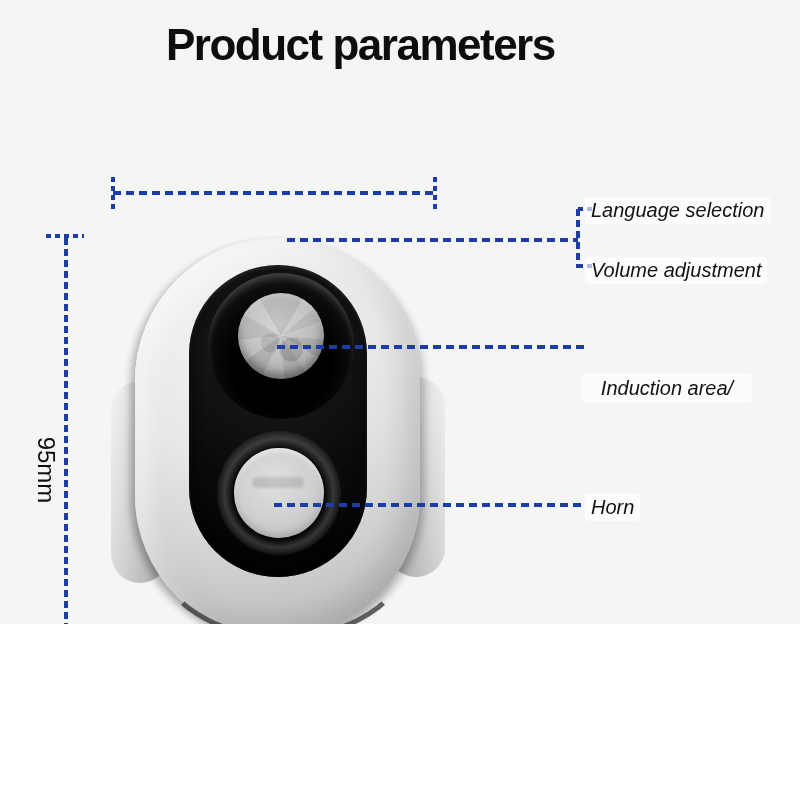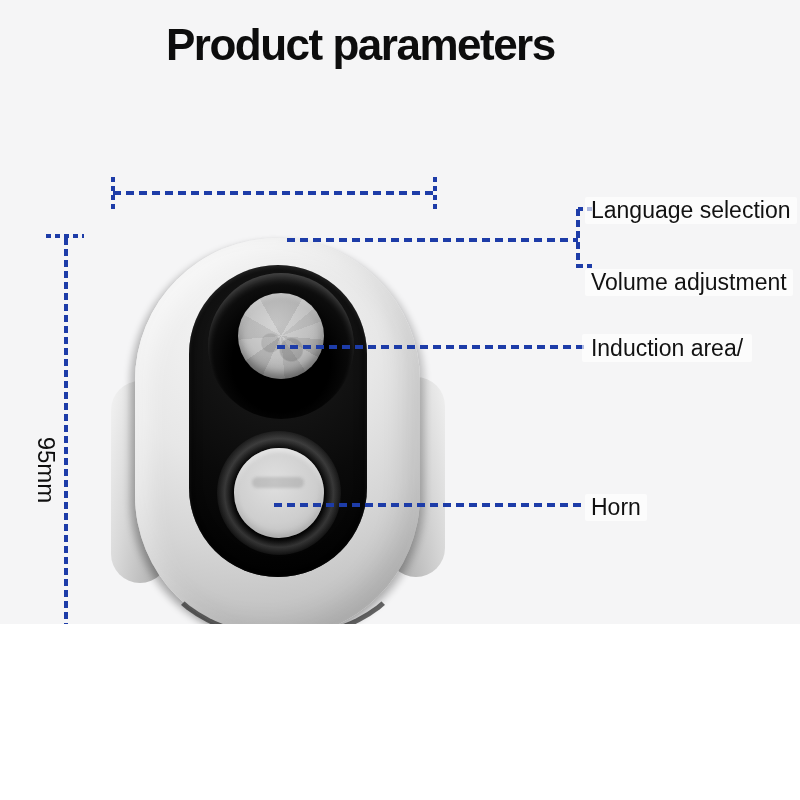--- a/index.html
+++ b/index.html
@@ -16,23 +16,24 @@
   }
   .abs{position:absolute;}
 
   
   .title{
     left:166px;top:20px;width:560px;
     font-size:44px;font-weight:700;letter-spacing:-1.5px;color:#0d0d0d;
     white-space:nowrap;
   }
   .callout-label{
-    font-size:23px;line-height:27px;white-space:nowrap;
+    font-size:20px;line-height:27px;white-space:nowrap;
     background:rgba(255,255,255,0.65);padding:0 6px;border-radius:2px;
     z-index:20;
+    font-style:italic;
   }
   .dim-label{
     font-size:24px;line-height:26px;text-align:center;color:#0e0e0e;
     z-index:20;white-space:nowrap;
   }
 
   
   .dash-h{height:4px;background:repeating-linear-gradient(90deg,var(--accent) 0 8px,transparent 8px 13px);z-index:19;}
   .dash-v{width:4px;background:repeating-linear-gradient(180deg,var(--accent) 0 7px,transparent 7px 11px);z-index:19;}
   .tick-v{width:4px;background:repeating-linear-gradient(180deg,var(--accent) 0 5px,transparent 5px 9px);z-index:19;}
@@ -132,25 +133,25 @@
   <div class="abs pir-dome"></div>
   <div class="abs speaker-glow"></div>
   <div class="abs speaker"></div>
   <div class="abs speaker-print"></div>
 
   <div class="abs dash-h" style="left:287px;top:238px;width:291px;"></div>
   <div class="abs dash-v" style="left:576px;top:209px;height:59px;"></div>
   <div class="abs tick-h" style="left:578px;top:207px;width:14px;"></div>
   <div class="abs tick-h" style="left:578px;top:264px;width:14px;"></div>
   <div class="abs callout-label" style="left:585px;top:197px;">Language selection</div>
-  <div class="abs callout-label" style="left:585px;top:269px;">Volume adjustment</div>
+  <div class="abs callout-label" style="left:585px;top:257px;">Volume adjustment</div>
 
   <div class="abs dash-h" style="left:277px;top:345px;width:307px;"></div>
   <div class="abs callout-label" style="left:582px;top:334px;width:170px;text-align:center;line-height:28px;background:transparent;padding:0;">
-    <span style="display:block;background:rgba(255,255,255,0.65);border-radius:2px;">Induction area/</span>
+    <span style="display:block;background:rgba(255,255,255,0.65);border-radius:2px;margin-top:40px;">Induction area/</span>
   </div>
 
   <div class="abs dash-h" style="left:274px;top:503px;width:310px;"></div>
   <div class="abs callout-label" style="left:585px;top:494px;">Horn</div>
 
   <div class="abs dash-h" style="left:387px;top:655px;width:197px;"></div>
 
 </div>
 
 </body></html>

